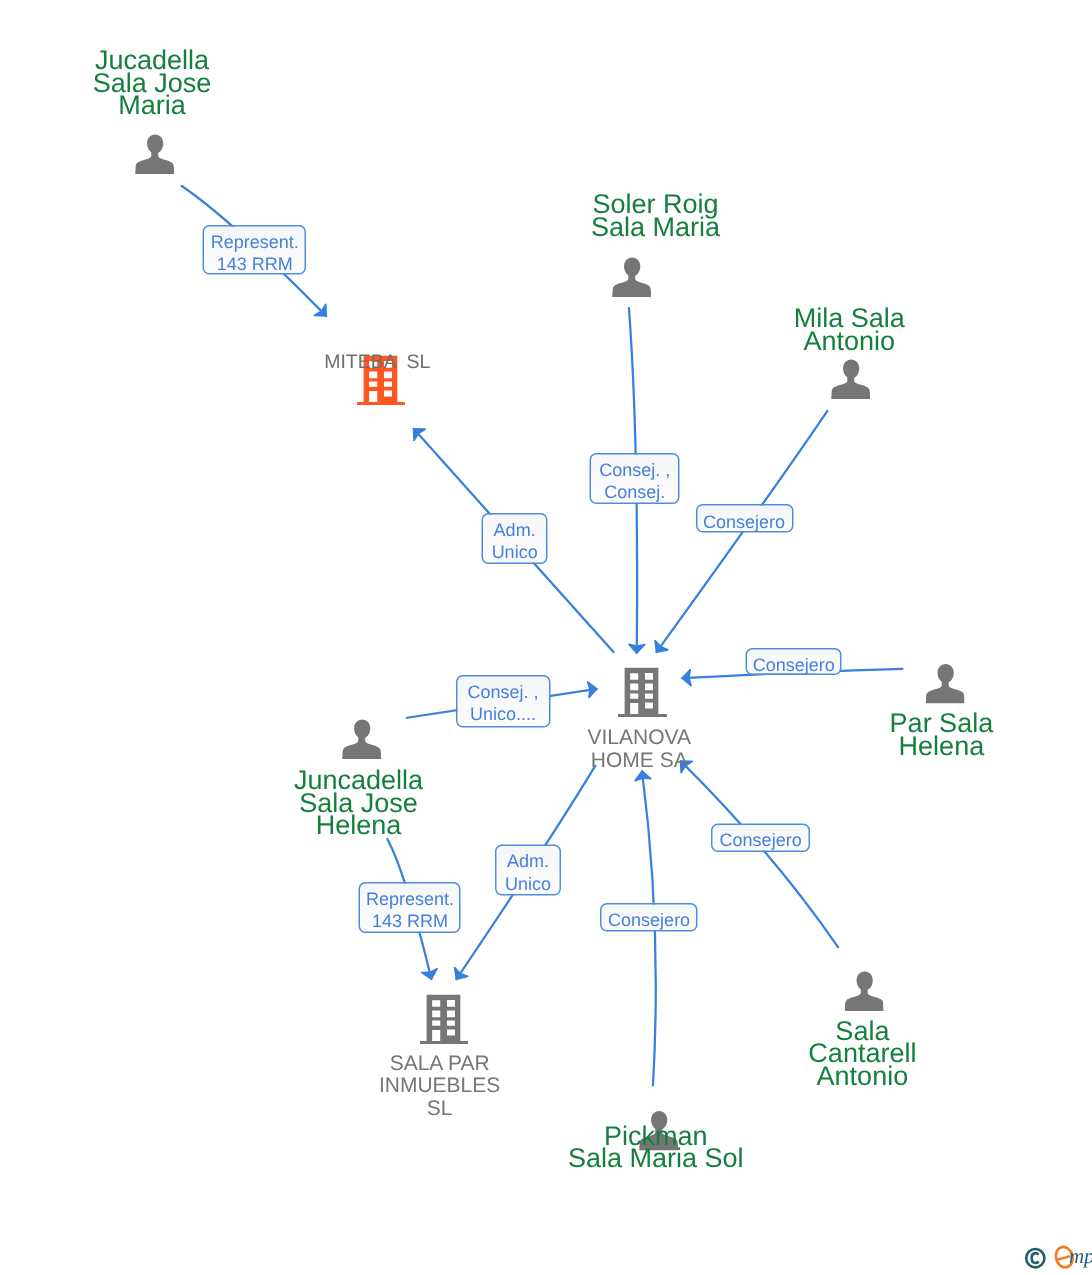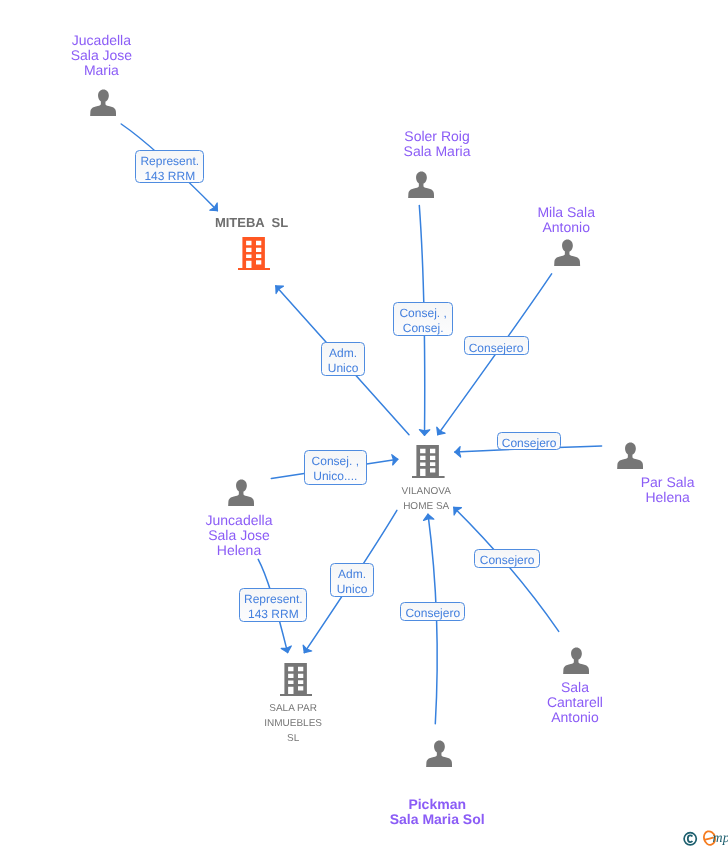--- a/index.html
+++ b/index.html
@@ -4,23 +4,23 @@
 <title>Corporate relations graph</title>
 <style>
   html,body{margin:0;padding:0;background:#ffffff;}
   body{width:728px;height:850px;position:relative;overflow:hidden;
        font-family:"Liberation Sans",sans-serif;
        -webkit-font-smoothing:antialiased;text-rendering:geometricPrecision;}
   #graph{position:absolute;left:0;top:0;width:728px;height:850px;}
   svg#edges{position:absolute;left:0;top:0;width:728px;height:850px;pointer-events:none;}
   .icon{position:absolute;}
   .caption{position:absolute;transform:translateX(-50%);
-       text-align:center;white-space:pre;color:#8b5cf6;font-size:14px;line-height:15.05px;}
-  .caption.company{font-size:10px;line-height:15px;color:#767676;}
-  .caption.bold{font-weight:bold;font-size:13px;color:#6e6e6e;letter-spacing:0;}
+       text-align:center;white-space:pre;color:#15803d;font-size:18px;line-height:15.05px;}
+  .caption.company{font-size:14px;line-height:15px;color:#767676;}
+  .caption.bold{font-weight:normal;font-size:13px;color:#6e6e6e;letter-spacing:0;margin-top:18px;}
   .elabel{position:absolute;border:1.3px solid #4f8ce0;border-radius:4.5px;
        background:linear-gradient(#f5f6f7,#fcfcfd);color:#4580de;font-size:12px;
        line-height:14.6px;text-align:center;box-sizing:border-box;white-space:pre;
        padding-top:3.4px;overflow:visible;}
   .elabel span{display:block;}
   .wm{position:absolute;white-space:nowrap;}
 </style>
 </head>
 <body>
 
@@ -69,21 +69,21 @@
       <div class="caption" style="left: 566.2px; top: 205px;">Mila Sala
 Antonio</div>
       <div class="icon" style="left: 412.2px; top: 444.8px;"><svg width="32.6" height="33.2" viewBox="0 0 32.6 33.2">
           <path fill="#767676" fill-rule="evenodd" d="M4.4 0h22.5v31h5.7v2.2H0V31h4.4V0zM8.1 3.8h5.4v4.4H8.1zM18.0 3.7h5.3v4.5h-5.3zM8.1 10.7h5.4v4.4H8.1zM18.0 10.7h5.3v4.4h-5.3zM8.1 17.4h5.4v3.5H8.1zM18.0 17.3h5.3v3.6h-5.3zM8.1 23.7h5.4V31H8.1zM18.0 23.3h5.3v4.1h-5.3z"></path>
         </svg></div>
       <div class="caption company" style="left: 426.2px; top: 483.9px;">VILANOVA
 HOME SA</div>
       <div class="icon" style="left: 616.5px; top: 441.5px;"><svg width="26.3" height="27" viewBox="0 0 26.3 27">
           <path fill="#767676" d="M13.45 0.6 C10.35 0.6 8.05 3.0 8.05 6.6 C8.05 10.2 10.35 13.3 13.45 13.3 C16.55 13.3 18.85 10.2 18.85 6.6 C18.85 3.0 16.55 0.6 13.45 0.6 Z M10.85 11.2 L10.85 14.9 C10.85 16.0 9.75 16.6 7.7 17.1 C5.2 17.7 2.9 18.4 1.75 19.4 C0.85 20.2 0.5 21.2 0.4 22.5 L0.15 27 L26.15 27 L25.9 22.5 C25.8 21.2 25.45 20.2 24.55 19.4 C23.4 18.4 21.1 17.7 18.6 17.1 C16.55 16.6 15.45 16.0 15.45 14.9 L15.45 11.2 Z"></path>
         </svg></div>
-      <div class="caption" style="left: 627.6px; top: 475.2px; margin-left: 40px;">Par Sala
+      <div class="caption" style="left: 627.6px; top: 475.2px;">Par Sala
 Helena</div>
       <div class="icon" style="left: 228.2px; top: 479.3px;"><svg width="26.3" height="27" viewBox="0 0 26.3 27">
           <path fill="#767676" d="M13.45 0.6 C10.35 0.6 8.05 3.0 8.05 6.6 C8.05 10.2 10.35 13.3 13.45 13.3 C16.55 13.3 18.85 10.2 18.85 6.6 C18.85 3.0 16.55 0.6 13.45 0.6 Z M10.85 11.2 L10.85 14.9 C10.85 16.0 9.75 16.6 7.7 17.1 C5.2 17.7 2.9 18.4 1.75 19.4 C0.85 20.2 0.5 21.2 0.4 22.5 L0.15 27 L26.15 27 L25.9 22.5 C25.8 21.2 25.45 20.2 24.55 19.4 C23.4 18.4 21.1 17.7 18.6 17.1 C16.55 16.6 15.45 16.0 15.45 14.9 L15.45 11.2 Z"></path>
         </svg></div>
       <div class="caption" style="left: 239px; top: 513.4px;">Juncadella
 Sala Jose
 Helena</div>
       <div class="icon" style="left: 279.6px; top: 663px;"><svg width="32.6" height="33.2" viewBox="0 0 32.6 33.2">
           <path fill="#767676" fill-rule="evenodd" d="M4.4 0h22.5v31h5.7v2.2H0V31h4.4V0zM8.1 3.8h5.4v4.4H8.1zM18.0 3.7h5.3v4.5h-5.3zM8.1 10.7h5.4v4.4H8.1zM18.0 10.7h5.3v4.4h-5.3zM8.1 17.4h5.4v3.5H8.1zM18.0 17.3h5.3v3.6h-5.3zM8.1 23.7h5.4V31H8.1zM18.0 23.3h5.3v4.1h-5.3z"></path>
         </svg></div>
@@ -92,21 +92,21 @@
 SL</div>
       <div class="icon" style="left: 562.7px; top: 646.8px;"><svg width="26.3" height="27" viewBox="0 0 26.3 27">
           <path fill="#767676" d="M13.45 0.6 C10.35 0.6 8.05 3.0 8.05 6.6 C8.05 10.2 10.35 13.3 13.45 13.3 C16.55 13.3 18.85 10.2 18.85 6.6 C18.85 3.0 16.55 0.6 13.45 0.6 Z M10.85 11.2 L10.85 14.9 C10.85 16.0 9.75 16.6 7.7 17.1 C5.2 17.7 2.9 18.4 1.75 19.4 C0.85 20.2 0.5 21.2 0.4 22.5 L0.15 27 L26.15 27 L25.9 22.5 C25.8 21.2 25.45 20.2 24.55 19.4 C23.4 18.4 21.1 17.7 18.6 17.1 C16.55 16.6 15.45 16.0 15.45 14.9 L15.45 11.2 Z"></path>
         </svg></div>
       <div class="caption" style="left: 574.95px; top: 680.4px;">Sala
 Cantarell
 Antonio</div>
       <div class="icon" style="left: 425.8px; top: 739.6px;"><svg width="26.3" height="27" viewBox="0 0 26.3 27">
           <path fill="#767676" d="M13.45 0.6 C10.35 0.6 8.05 3.0 8.05 6.6 C8.05 10.2 10.35 13.3 13.45 13.3 C16.55 13.3 18.85 10.2 18.85 6.6 C18.85 3.0 16.55 0.6 13.45 0.6 Z M10.85 11.2 L10.85 14.9 C10.85 16.0 9.75 16.6 7.7 17.1 C5.2 17.7 2.9 18.4 1.75 19.4 C0.85 20.2 0.5 21.2 0.4 22.5 L0.15 27 L26.15 27 L25.9 22.5 C25.8 21.2 25.45 20.2 24.55 19.4 C23.4 18.4 21.1 17.7 18.6 17.1 C16.55 16.6 15.45 16.0 15.45 14.9 L15.45 11.2 Z"></path>
         </svg></div>
-      <div class="caption" style="left: 437.2px; top: 797px; font-weight: bold;">Pickman
+      <div class="caption" style="left: 437.2px; top: 750px;">Pickman
 Sala Maria Sol</div>
     </div>
   <div id="labellayer">
       <div class="elabel" style="left: 135.2px; top: 149.6px; width: 69.2px; height: 33.9px;"><span>Represent.</span><span>143 RRM</span></div>
       <div class="elabel" style="left: 393.2px; top: 301.6px; width: 59.9px; height: 34.3px;"><span>Consej. ,</span><span>Consej.</span></div>
       <div class="elabel" style="left: 463.5px; top: 336.3px; width: 65px; height: 18.9px;"><span>Consejero</span></div>
       <div class="elabel" style="left: 321.1px; top: 342.1px; width: 44px; height: 34.3px;"><span>Adm.</span><span>Unico</span></div>
       <div class="elabel" style="left: 304px; top: 449.9px; width: 62.6px; height: 34.7px;"><span>Consej. ,</span><span>Unico....</span></div>
       <div class="elabel" style="left: 497.2px; top: 431.6px; width: 63.9px; height: 18.6px;"><span>Consejero</span></div>
       <div class="elabel" style="left: 330.2px; top: 563.1px; width: 43.7px; height: 34px;"><span>Adm.</span><span>Unico</span></div>

